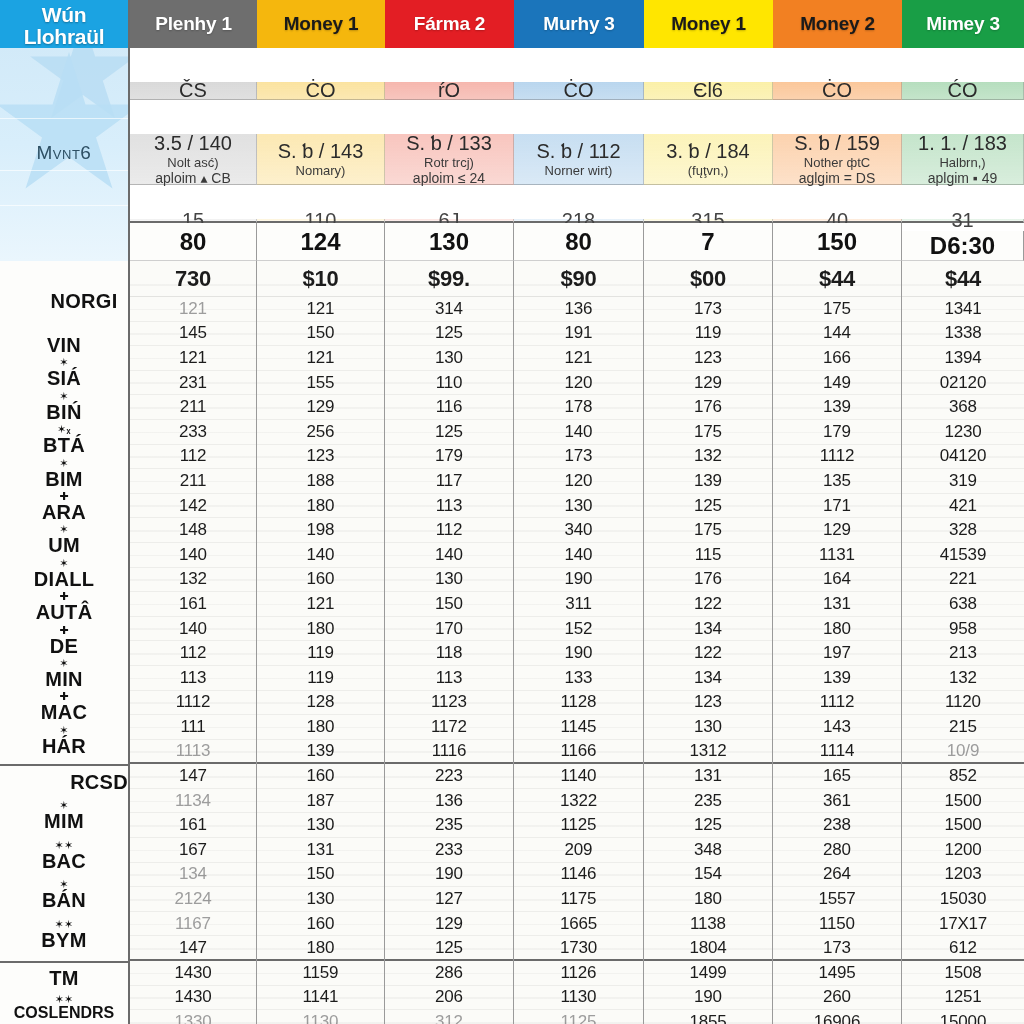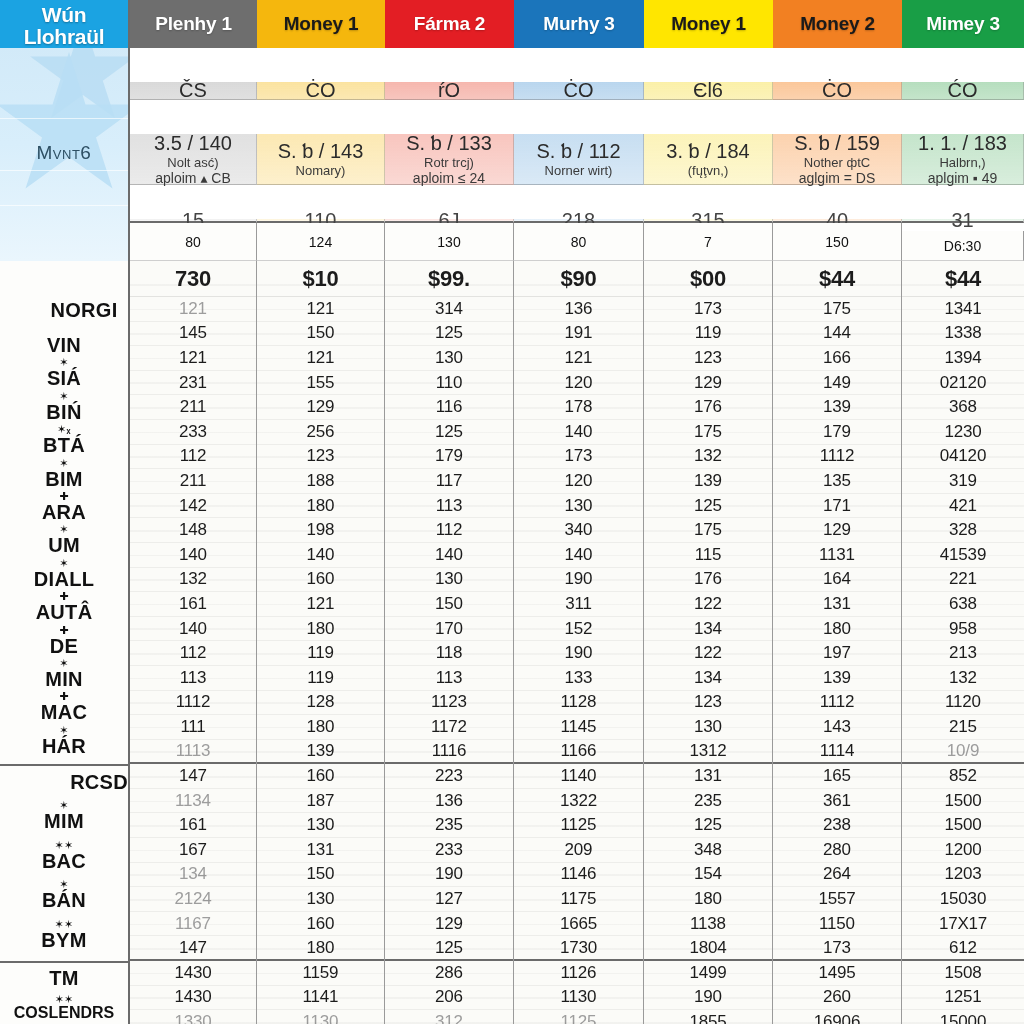--- a/index.html
+++ b/index.html
@@ -105,21 +105,21 @@
   .sub2 { grid-row: 3; border-bottom: 1px solid rgba(130,130,130,.45); padding: 0 4px; }
   .sub3 { grid-row: 4; font-size: 20px; color:#444; border-bottom: 2px solid #6b6b6b;}
   .sub2 .big { font-size: 20px; line-height: 23px; }
   .sub2 .s1 { font-size: 13px; line-height: 15px; color:#3a3a3a;}
   .sub2 .s2 { font-size: 14px; line-height: 16px; color:#3a3a3a;}
 
   
   .bigrow {
     grid-row: 5;
     display: flex; align-items: center; justify-content: center;
-    font-size: 14px; font-weight: 400; color: #111;
+    font-size: 24px; font-weight: 700; color: #111;
     background: #fdfdfb;
     border-right: 1px solid #9a9a9a;
     border-bottom: 1px solid #cfcfcf;
   }
 
   
 
   
   #body {
     grid-column: 1 / span 8; grid-row: 6;
@@ -220,21 +220,21 @@
         <div class="s1">Nother фtC</div>
         <div class="s2">aglgim = DS</div>
       </div><div class="sub3" style="grid-area: 4 / 7; background: linear-gradient(rgba(251, 199, 154, 0.4) 0%, rgba(251, 199, 154, 0.2) 100%);">40</div><div class="bigrow" style="grid-area: 5 / 7;">150</div><div class="chead" style="grid-area: 1 / 8; background: rgb(25, 158, 70); color: rgb(255, 255, 255);">Mimey 3</div><div class="sub1" style="grid-area: 2 / 8; background: linear-gradient(rgb(182, 222, 190) 0%, rgba(182, 222, 190, 0.8) 100%);">ĆO</div><div class="sub2" style="grid-area: 3 / 8; background: linear-gradient(rgba(182, 222, 190, 0.8) 0%, rgba(182, 222, 190, 0.533) 100%);">
         <div class="big">1. 1. / 183</div>
         <div class="s1">Halbrn,)</div>
         <div class="s2">aplgim ▪ 49</div>
       </div><div class="sub3" style="grid-area: 4 / 8; background: linear-gradient(rgba(182, 222, 190, 0.4) 0%, rgba(182, 222, 190, 0.2) 100%);">31</div><div class="bigrow" style="grid-area: 5 / 8; margin-top: 8px;">D6:30</div></div>
 
   <div id="body">
     <div class="labelcol">
-        <div class="rlabel" style="top: 38px; margin-left: 40px;"><span>NORGI</span></div>
+        <div class="rlabel" style="top: 29px; margin-left: 40px;"><span>NORGI</span></div>
         <div class="rlabel" style="top: 73.0786px;"><span>VIN</span></div>
         <div class="rlabel" style="top: 106.464px;"><span class="acc">✶</span><span>SIÁ</span></div>
         <div class="rlabel" style="top: 139.85px;"><span class="acc">✶</span><span>BIŃ</span></div>
         <div class="rlabel" style="top: 173.236px;"><span class="acc">✶ₓ</span><span>BTÁ</span></div>
         <div class="rlabel" style="top: 206.621px;"><span class="acc">✶</span><span>BIM</span></div>
         <div class="rlabel" style="top: 240.007px;"><span class="acc">✚</span><span>ARA</span></div>
         <div class="rlabel" style="top: 273.393px;"><span class="acc">✶</span><span>UM</span></div>
         <div class="rlabel" style="top: 306.779px;"><span class="acc">✶</span><span>DIALL</span></div>
         <div class="rlabel" style="top: 340.164px;"><span class="acc">✚</span><span>AUTÂ</span></div>
         <div class="rlabel" style="top: 373.55px;"><span class="acc">✚</span><span>DE</span></div>

